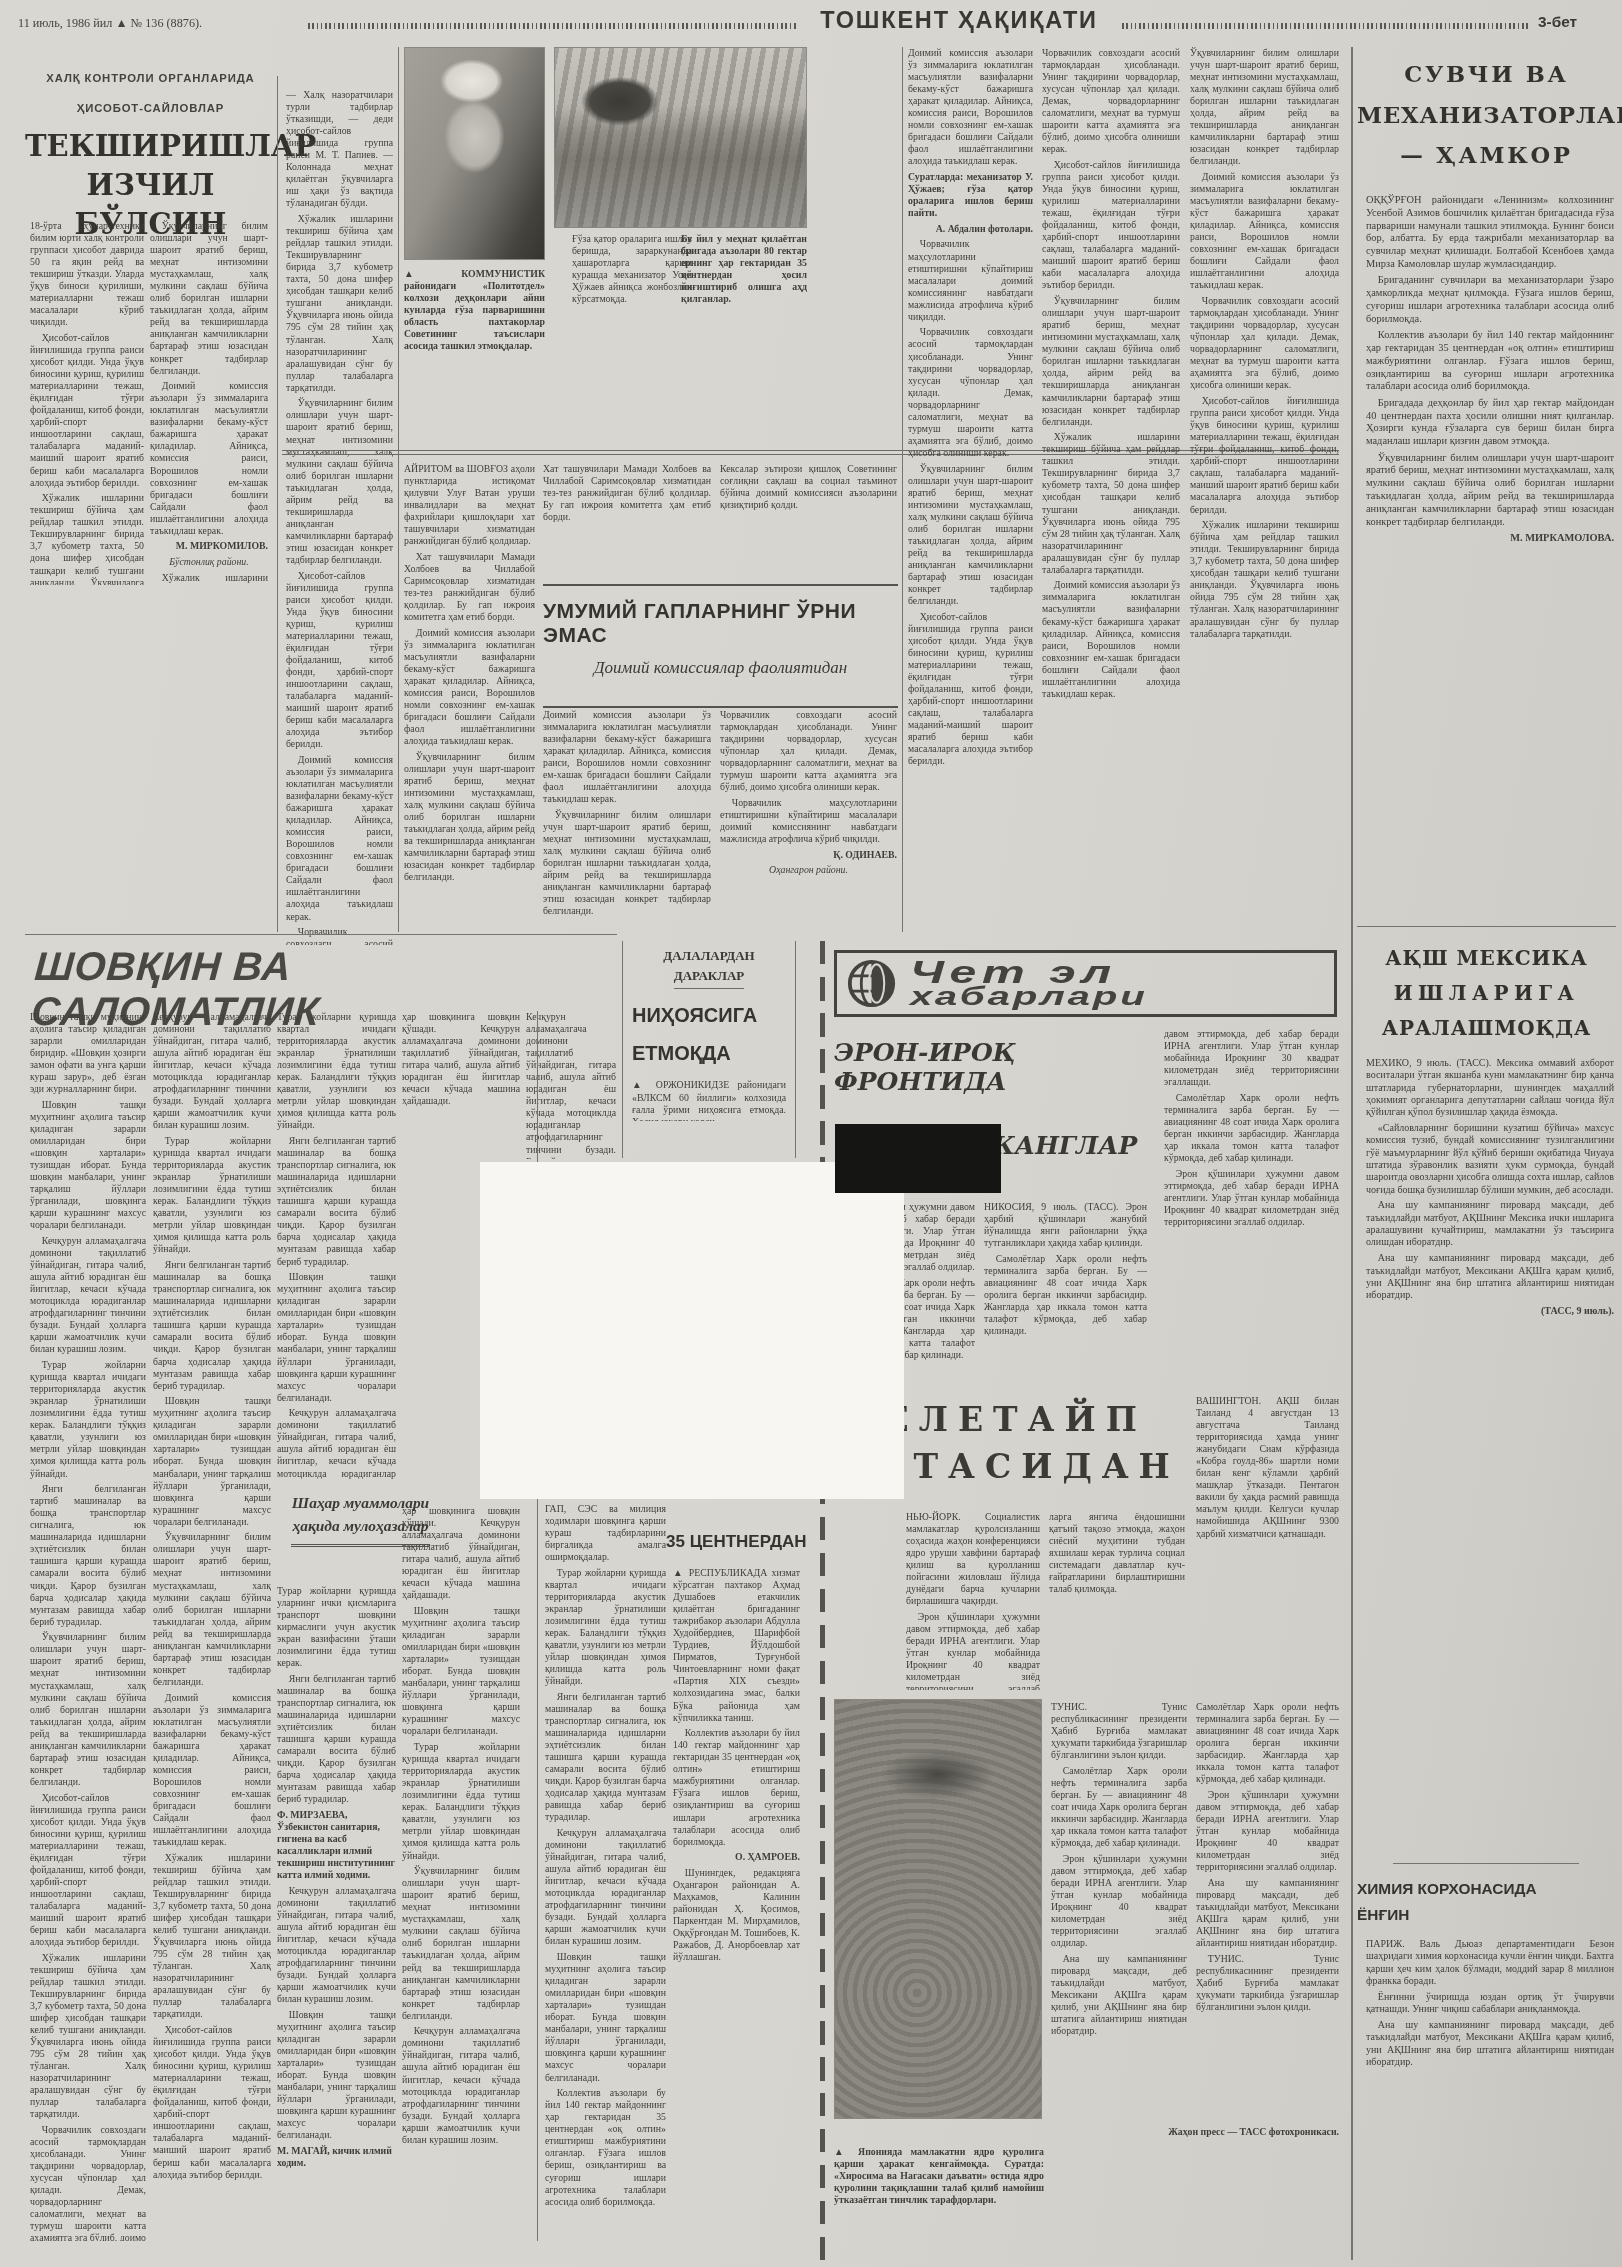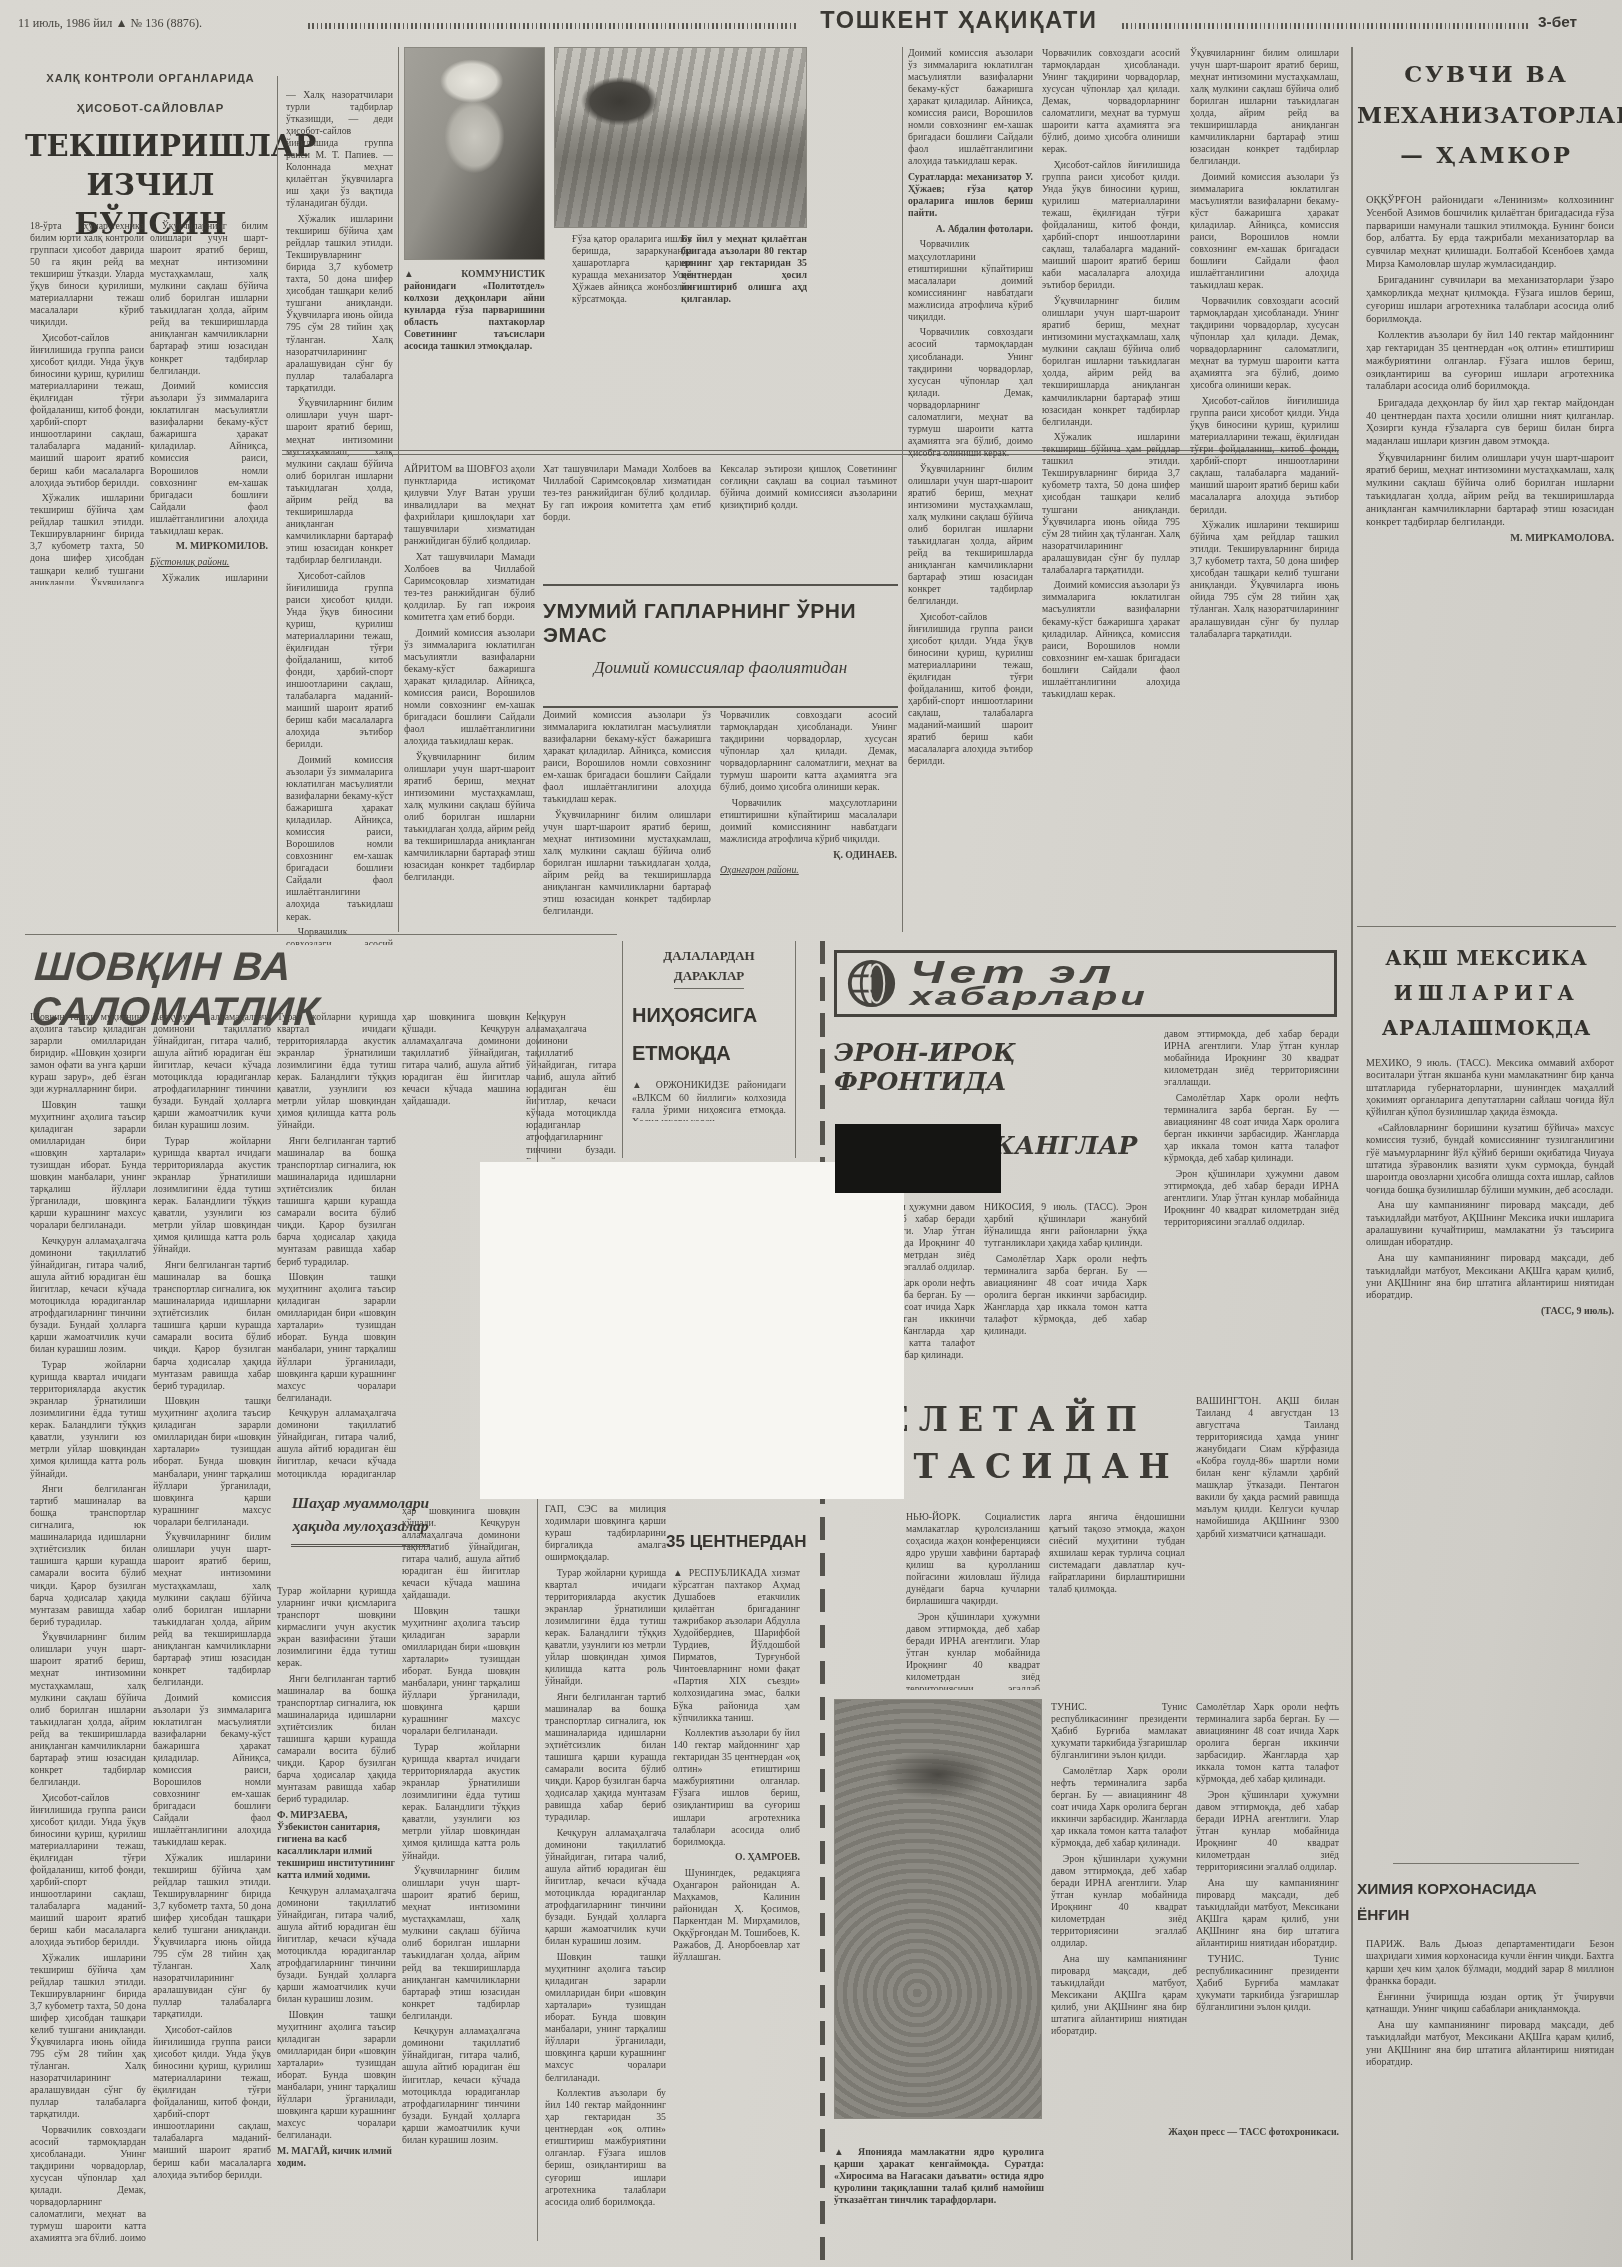--- a/index.html
+++ b/index.html
@@ -4,21 +4,21 @@
 <style>
   html,body{margin:0;padding:0;background:#b9b7b2;}
   #sheet{position:relative;width:1623px;height:2268px;margin:0 auto;
          background:linear-gradient(100deg,#d9d7d1 0%,#d7d5cf 55%,#cfcdc7 88%,#c5c3bd 100%);
          font-family:"Liberation Serif",serif;color:#3f3d38;overflow:hidden;}
   .abs{position:absolute;}
   .t{position:absolute;font-size:9.8px;line-height:1.23;text-align:justify;color:#403e39;overflow:hidden;}
   .t p{margin:0 0 3.6px 0;text-indent:11.8px;}
   .t p.nf{text-indent:0;}
   .by{font-weight:bold;text-align:right;text-indent:0 !important;margin:2.7px 0 0.9px 0;}
-  .pl2{font-style:italic;text-align:left;text-indent:0 !important;margin:0 0 4.5px 0;text-decoration:underline;}
+  .pl2{font-style:italic;text-align:center;text-indent:0 !important;margin:0 0 4.5px 0;}
   .vr{position:absolute;width:1.4px;background:#76746c;}
   .hr1{position:absolute;border-top:1.4px solid #76746c;height:0;}
   .hr2{position:absolute;border-top:0.9px solid #6d6b64;border-bottom:0.9px solid #6d6b64;height:2.7px;}
   .dots{position:absolute;height:6.3px;background:repeating-linear-gradient(90deg,#5a5852 0 1.6px,transparent 1.6px 4.3px);}
   .kick{position:absolute;display:flex;align-items:center;font-family:"Liberation Sans",sans-serif;font-weight:bold;font-size:11.3px;letter-spacing:0.9px;color:#45433d;white-space:nowrap;flex-direction:column;}
   .kick .krule{flex:1;border-top:0.9px solid #6d6b64;border-bottom:0.9px solid #6d6b64;height:2.7px;margin-left:7.2px;}
   .hlserif{font-family:"DejaVu Serif",serif;font-weight:bold;color:#34322d;text-align:center;}
   .hlsans{font-family:"Liberation Sans",sans-serif;font-weight:bold;color:#36342f;text-align:left;}
   .photo{position:absolute;box-shadow:0 0 0 0.9px #8a8880 inset;}
   .credit{font-weight:bold;text-align:right;text-indent:0 !important;}

